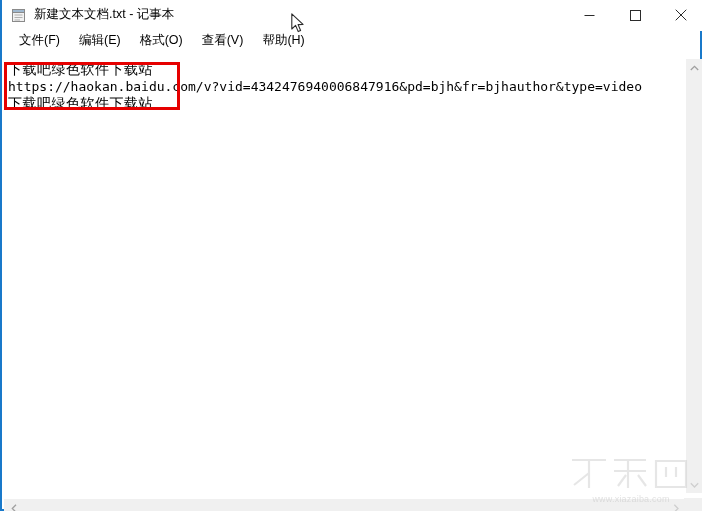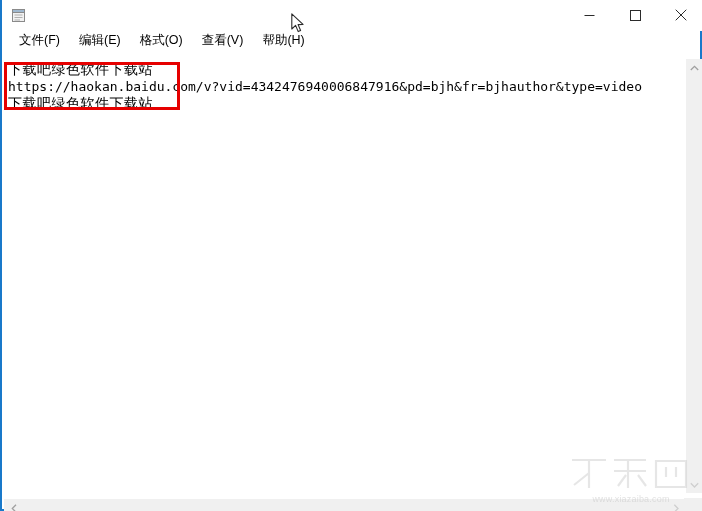--- a/index.html
+++ b/index.html
@@ -224,20 +224,21 @@
     <div class="titlebar">
       <span class="title-icon">
         <svg width="16" height="16" viewBox="0 0 16 16">
           <rect x="1.5" y="2.5" width="12" height="12" fill="#f2f2f2" stroke="#8a8a8a" stroke-width="1"></rect>
           <rect x="1.5" y="2.5" width="12" height="3" fill="#9fb8cf" stroke="#8a8a8a" stroke-width="1"></rect>
           <line x1="3.5" y1="8" x2="11.5" y2="8" stroke="#b0b0b0" stroke-width="1"></line>
           <line x1="3.5" y1="10.5" x2="11.5" y2="10.5" stroke="#b0b0b0" stroke-width="1"></line>
           <line x1="3.5" y1="13" x2="9" y2="13" stroke="#b0b0b0" stroke-width="1"></line>
         </svg>
       </span>
+      <span class="title-text">新建文本文档.txt - 记事本</span>
 
       <div class="winbtn btn-min">
         <svg width="11" height="11" viewBox="0 0 11 11">
           <line x1="0.5" y1="5.5" x2="10.5" y2="5.5" stroke="#2b2b2b" stroke-width="1"></line>
         </svg>
       </div>
       <div class="winbtn btn-max">
         <svg width="11" height="11" viewBox="0 0 11 11">
           <rect x="0.5" y="0.5" width="10" height="10" fill="none" stroke="#2b2b2b" stroke-width="1"></rect>
         </svg>

